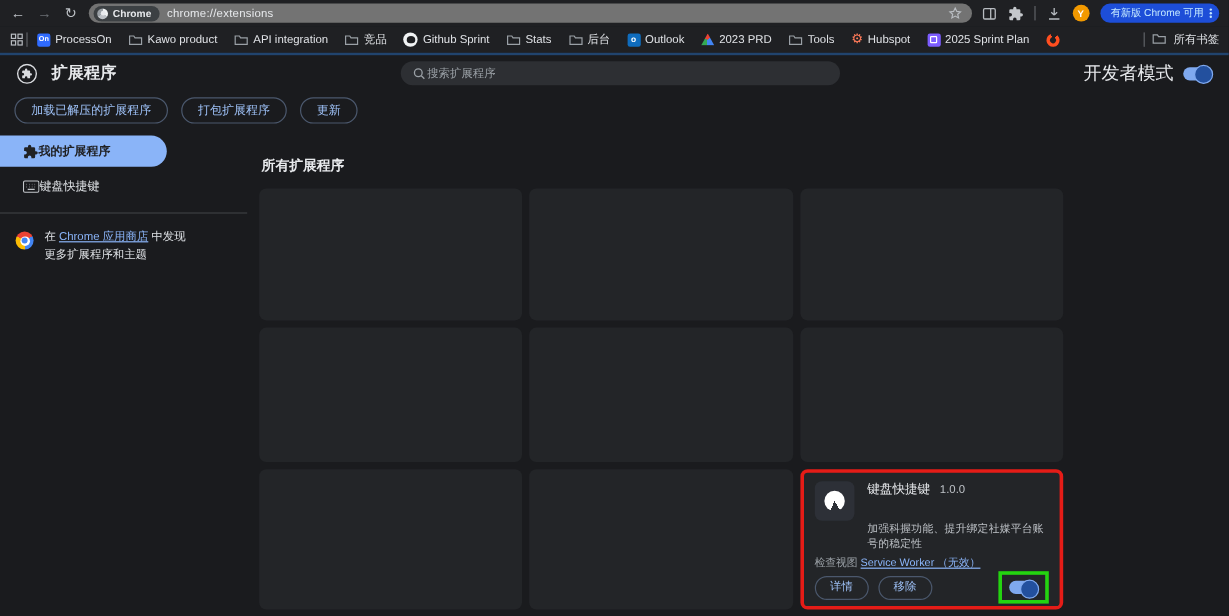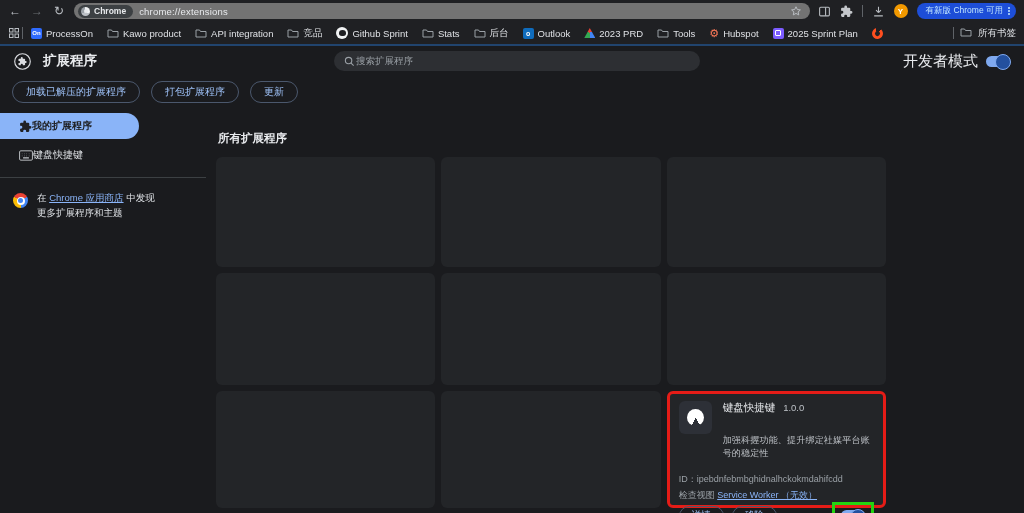--- a/index.html
+++ b/index.html
@@ -286,21 +286,20 @@
         <div class="k-top">
           <span class="k-icon"></span>
           <span>
             <span class="k-head">
               <span class="k-name">键盘快捷键</span>
               <span class="k-version">1.0.0</span>
             </span>
             <div class="k-desc">加强科握功能、提升绑定社媒平台账号的稳定性</div>
           </span>
         </div>
-        <div class="k-id"><span>ID：</span><span>ipebdnfebmbghidnalhckokmdahifcdd</span></div>
         <div class="k-inspect"><span>检查视图 </span><a href="#">Service Worker （无效）</a></div>
         <div class="k-footer">
           <button class="sbtn">详情</button>
           <button class="sbtn">移除</button>
           <span class="toggle-box">
             <span class="toggle"></span>
           </span>
         </div>
       </div>
     </div>

